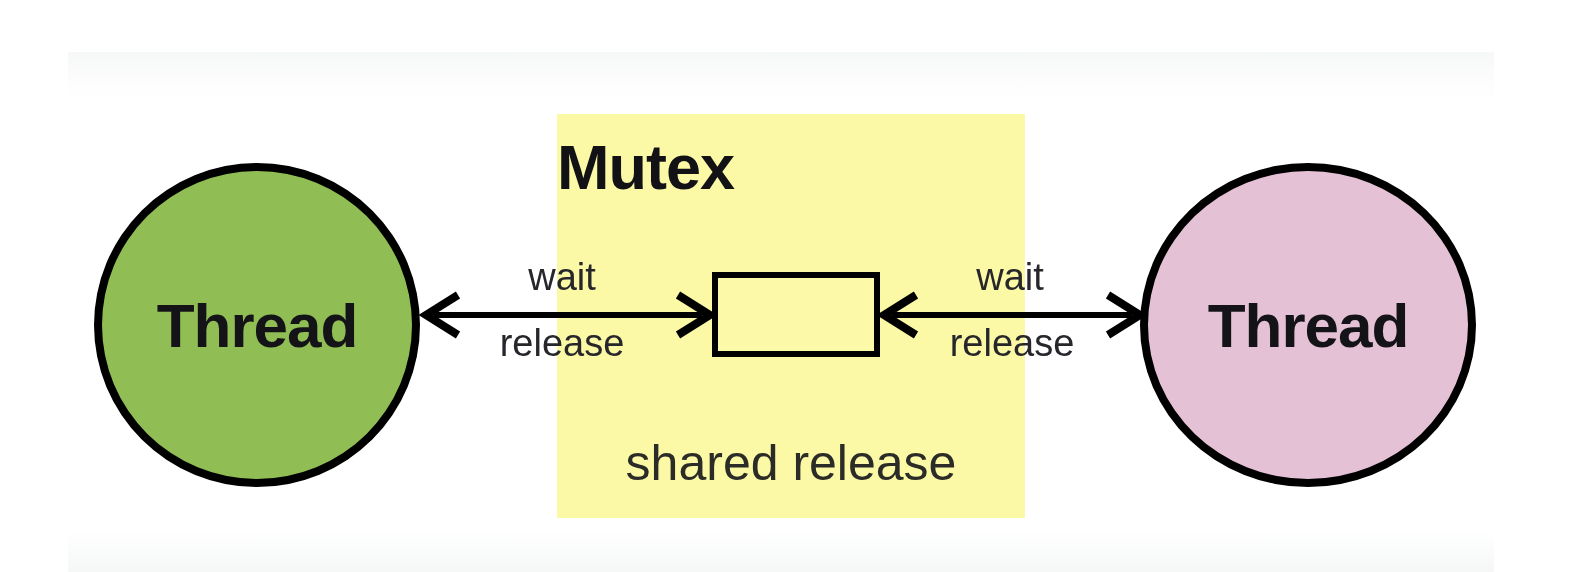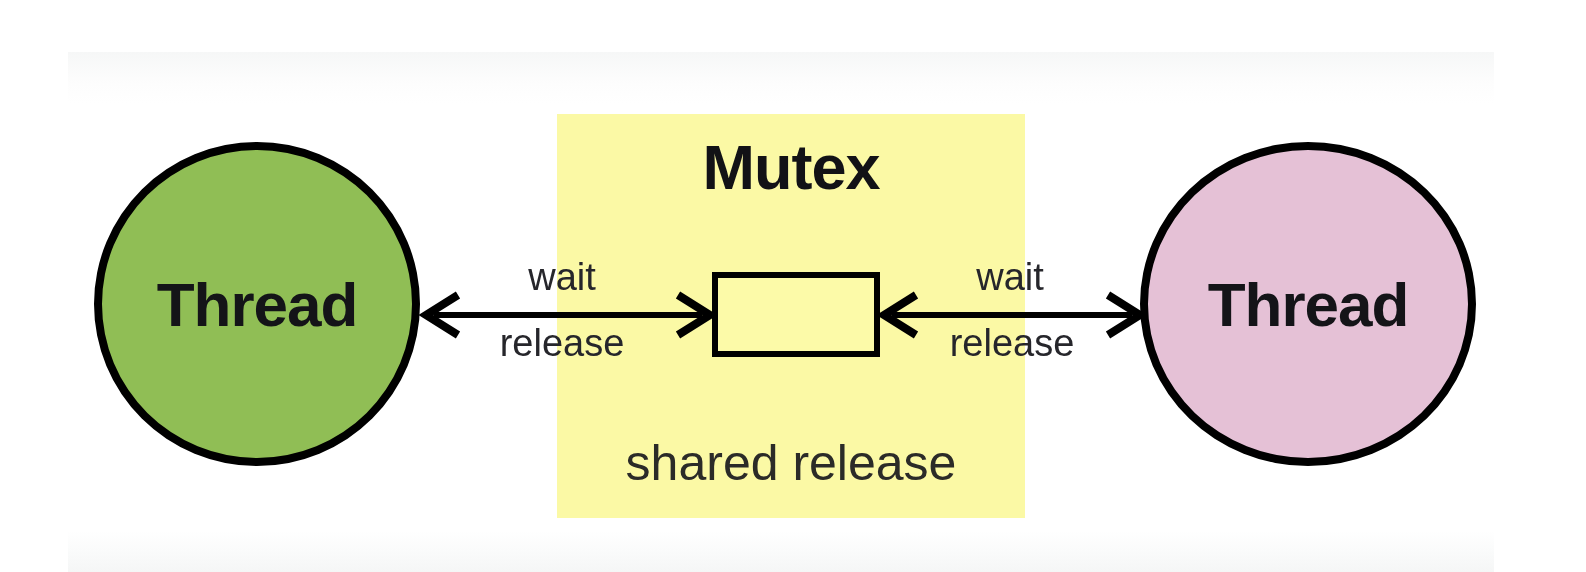--- a/index.html
+++ b/index.html
@@ -21,37 +21,37 @@
   }
   .panel {
     position: absolute;
     left: 557px; top: 114px;
     width: 468px; height: 404px;
   }
   .diagram-title {
     position: absolute;
     left: 557px; top: 136px;
     width: 468px;
-    text-align: center;
+    text-align: left;
     font-size: 63px;
     font-weight: bold;
     color: #121216;
     line-height: 1;
     letter-spacing: -1px;
   }
   .mutex-box {
     position: absolute;
     left: 712px; top: 272px;
     width: 168px; height: 85px;
     border: 6px solid #000000;
     box-sizing: border-box;
   }
   .thread-circle {
     position: absolute;
-    top: 142px;
+    top: 163px;
     height: 324px;
     border: 8px solid #000000;
     border-radius: 50%;
     box-sizing: border-box;
     display: flex;
     align-items: center;
     justify-content: center;
     font-size: 62px;
     font-weight: bold;
     color: #141418;

